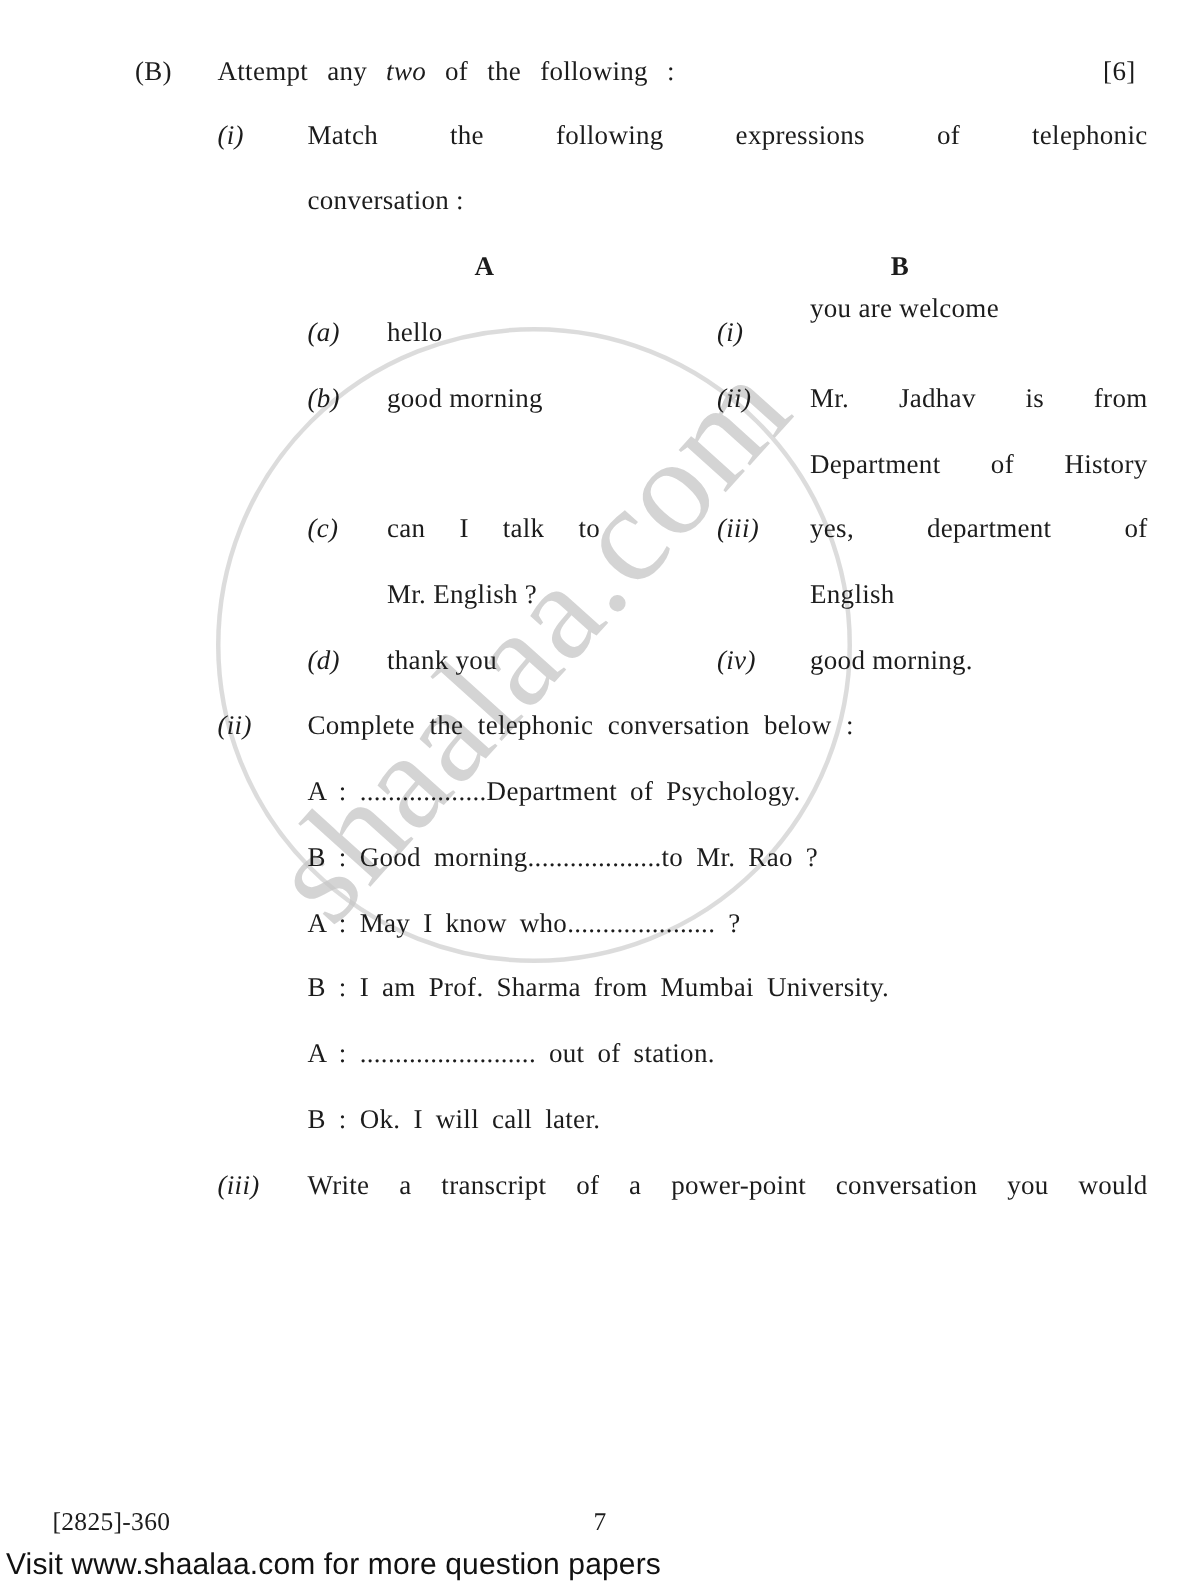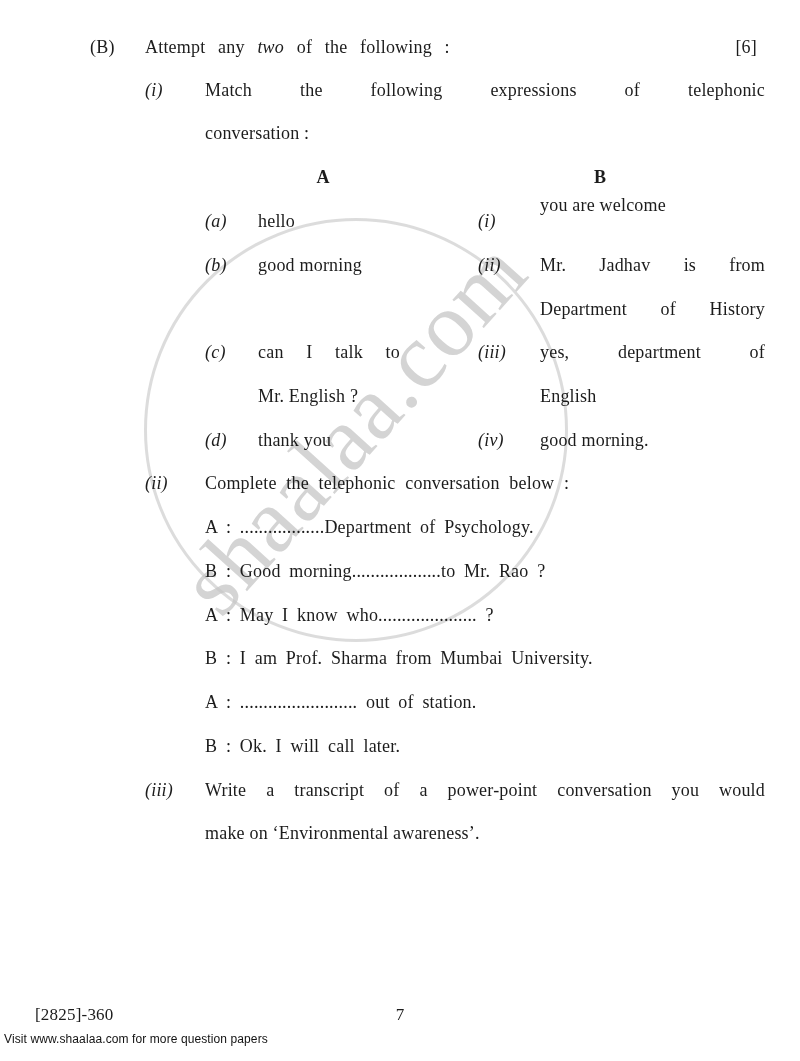--- a/index.html
+++ b/index.html
@@ -57,21 +57,21 @@
     white-space: nowrap;
     font-family: "Liberation Serif", serif;
     letter-spacing: 1px;
   }
 
   .footer-text { font-size: 17px; }
   .site-note {
     position: absolute;
     left: 4px; top: 1032px;
     font-family: "Liberation Sans", sans-serif;
-    font-size: 12px;
+    font-size: 20px;
     color: #111111;
     letter-spacing: 0.1px;
   }
 </style>
 </head>
 <body>
 
 <div class="page">
 
   <div class="watermark">
@@ -120,21 +120,20 @@
 
     <div class="line dlg" style="left:205px; top:516px;">A : ..................Department of Psychology.</div>
     <div class="line dlg" style="left:205px; top:560px;">B : Good morning...................to Mr. Rao ?</div>
     <div class="line dlg" style="left:205px; top:604px;">A : May I know who..................... ?</div>
     <div class="line dlg" style="left:205px; top:647px;">B : I am Prof. Sharma from Mumbai University.</div>
     <div class="line dlg" style="left:205px; top:691px;">A : ......................... out of station.</div>
     <div class="line dlg" style="left:205px; top:735px;">B : Ok. I will call later.</div>
 
     <div class="line it" style="left:145px; top:779px;">(iii)</div>
     <div class="line just" style="left:205px; top:779px; width:560px;">Write a transcript of a power-point conversation you would</div>
-    <div class="line" style="left:205px; top:822px;">make on ‘Environmental awareness’.</div>
 
     <div class="line footer-text" style="left:35px; top:1004px;">[2825]-360</div>
     <div class="line footer-text center" style="left:360px; top:1004px; width:80px;">7</div>
 
     <div class="site-note">Visit www.shaalaa.com for more question papers</div>
 
   </div>
 </div>
 
 </body></html>

